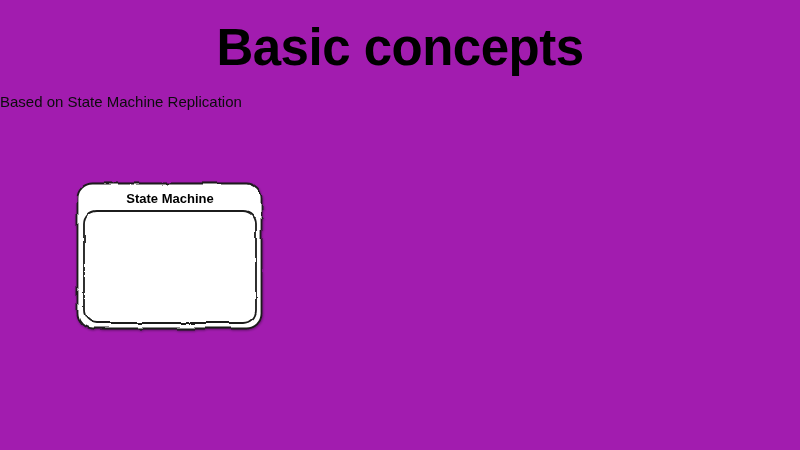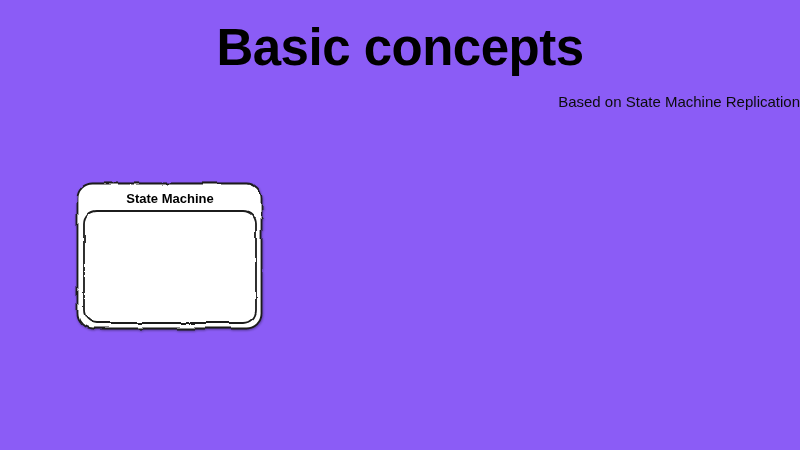--- a/index.html
+++ b/index.html
@@ -4,21 +4,21 @@
 <style>
   html, body {
     margin: 0;
     padding: 0;
     background: #ffffff;
   }
   .stage {
     position: relative;
     width: 800px;
     height: 450px;
-    background: #8b5cf6;
+    background: #a21caf;
     overflow: hidden;
     font-family: "Liberation Sans", sans-serif;
   }
   .slide-title {
     position: absolute;
     top: 22px;
     left: 0;
     width: 800px;
     margin: 0;
     text-align: center;
@@ -26,21 +26,21 @@
     line-height: 1;
     font-weight: bold;
     letter-spacing: -0.5px;
     color: #000000;
   }
   .slide-subtitle {
     position: absolute;
     top: 94px;
     left: 0;
     width: 800px;
-    text-align: right;
+    text-align: left;
     font-size: 15px;
     line-height: 1;
     font-weight: 400;
     color: #0c0c0c;
   }
   .diagram-svg {
     position: absolute;
     left: 60px;
     top: 170px;
     width: 215px;

